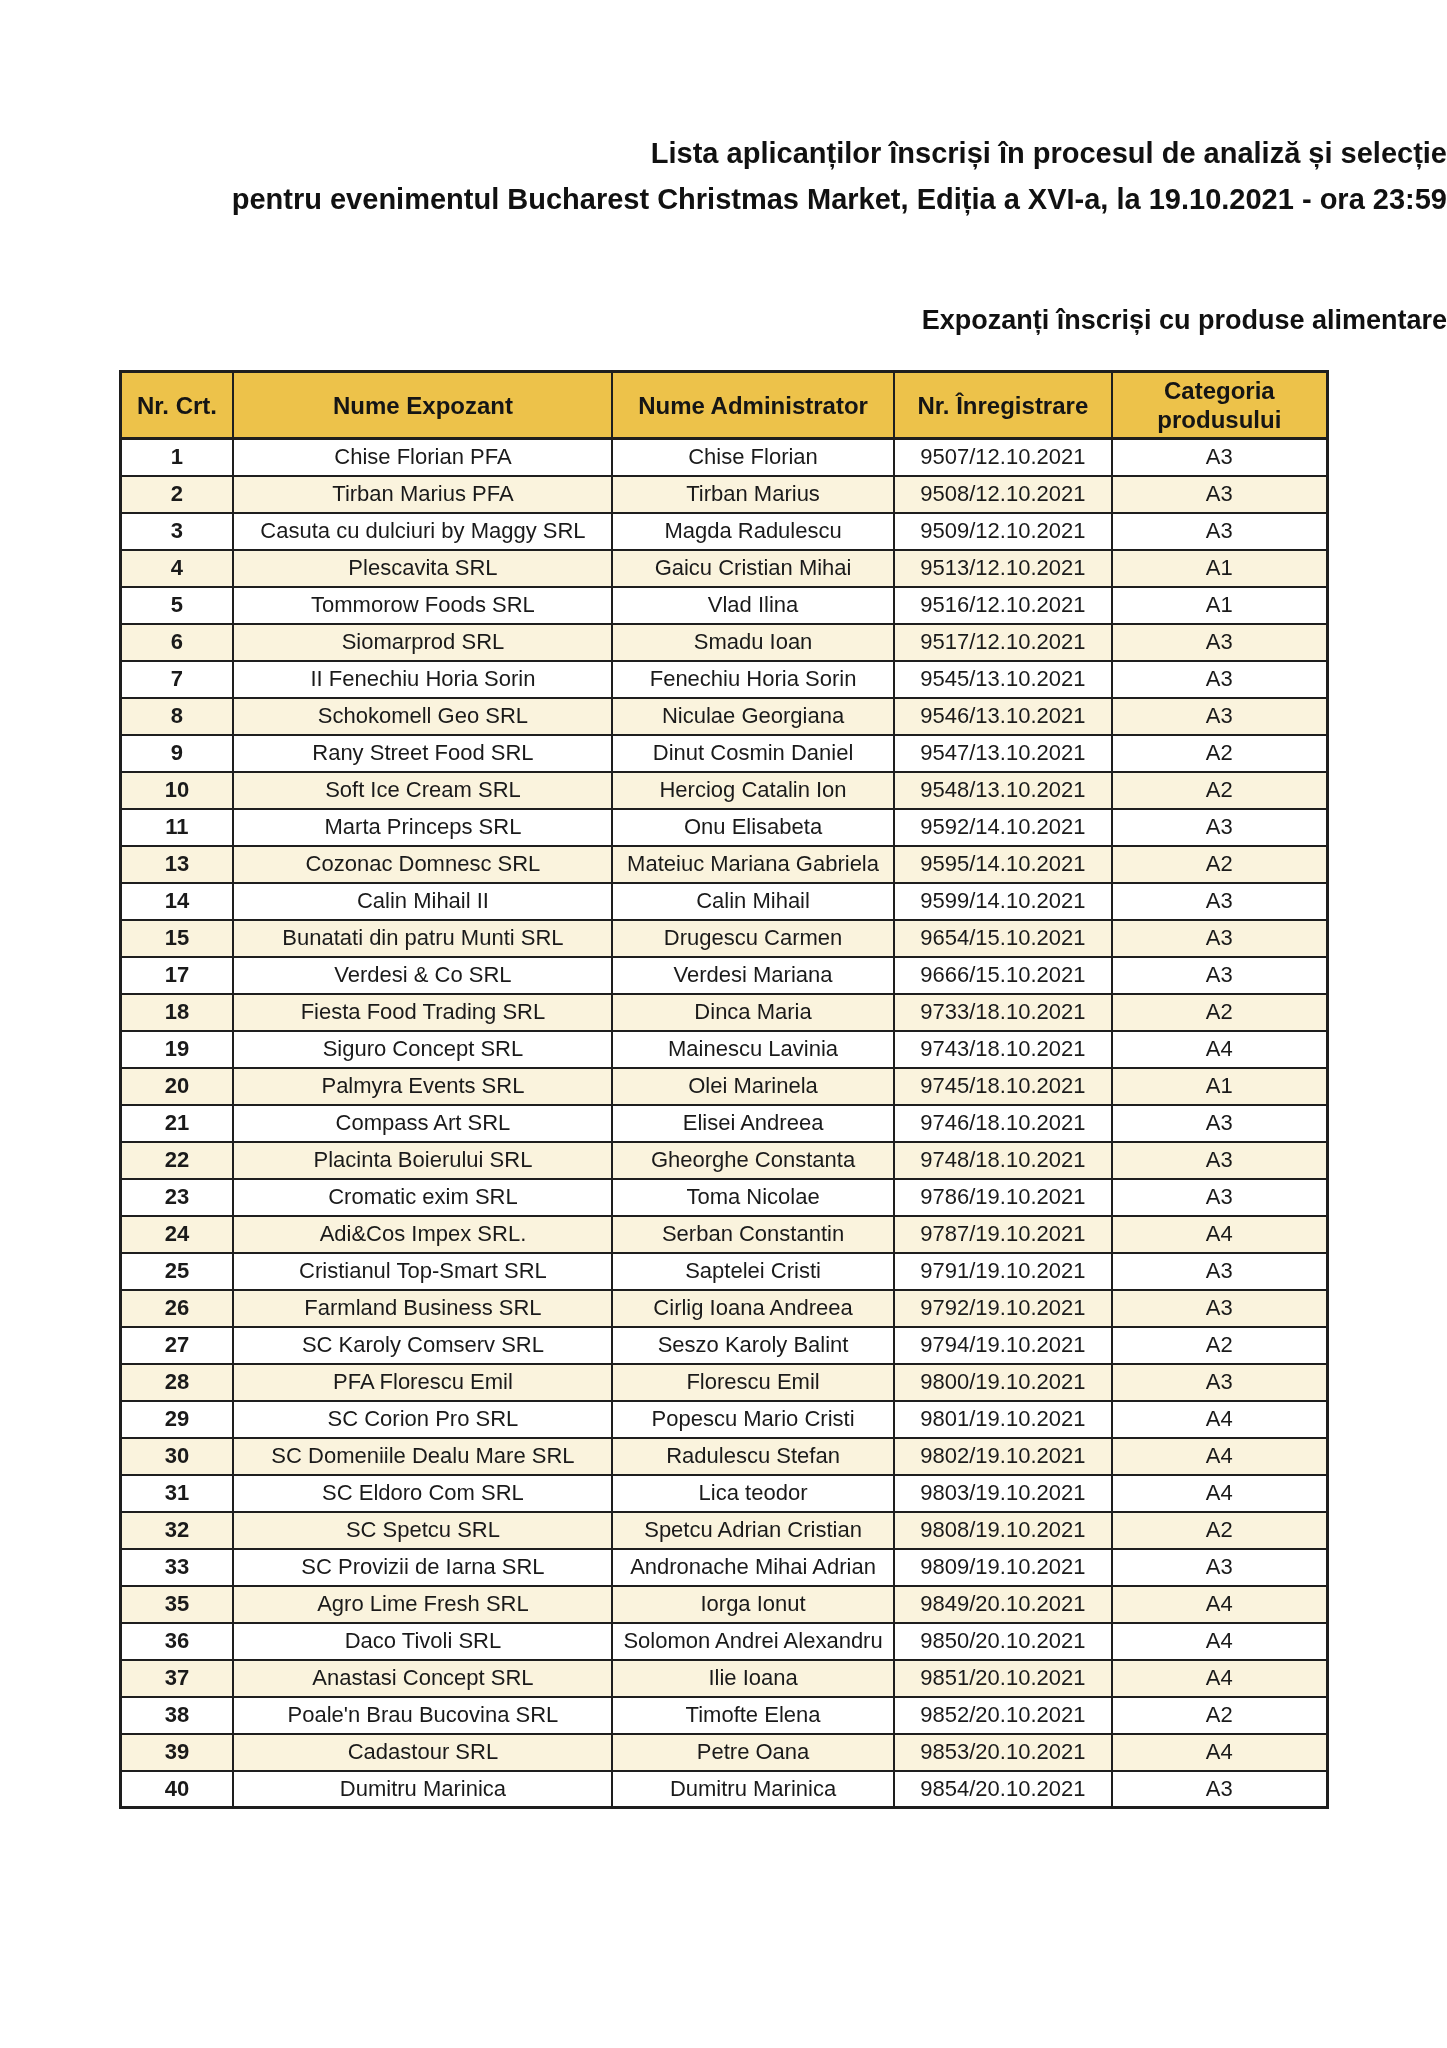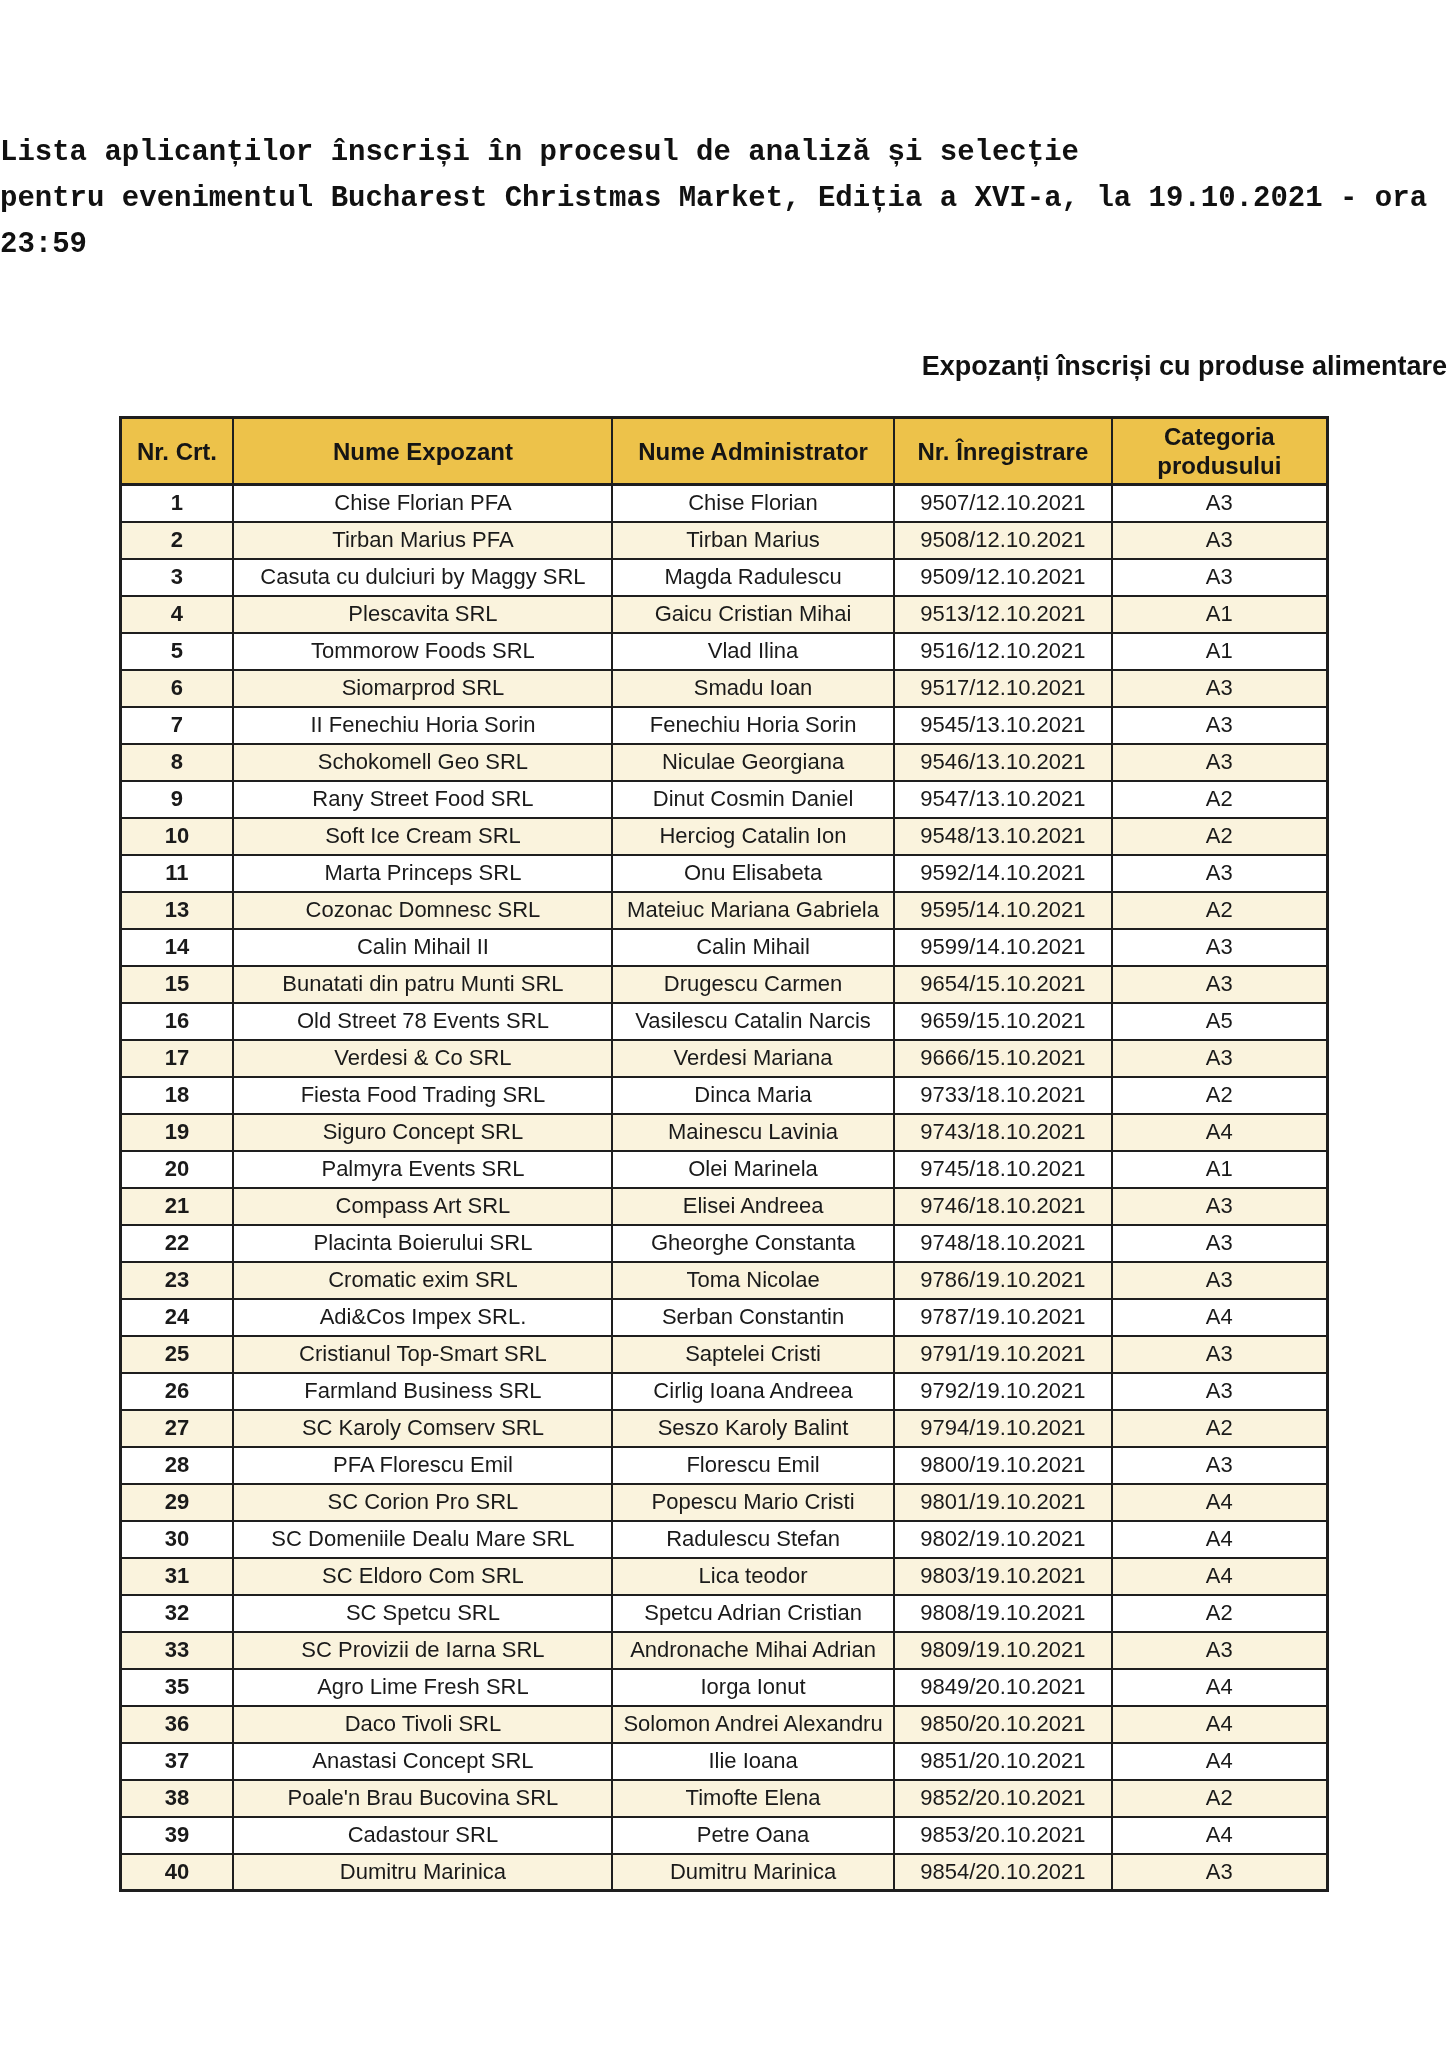--- a/index.html
+++ b/index.html
@@ -20,26 +20,25 @@
     font-family: "Liberation Sans", "DejaVu Sans", sans-serif;
     color: var(--text);
   }
   .page {
     width: 1447px;
     height: 2048px;
     padding-top: 130px;
     overflow: hidden;
   }
   .doc-title {
-    text-align: left;
+    text-align: right;
     font-weight: bold;
     font-size: 29px;
     line-height: 46px;
     color: #111;
-    font-family: Liberation Mono, monospace;
   }
   .section-title {
     margin-top: 82px;
     text-align: right;
     font-weight: bold;
     font-size: 27px;
     line-height: 32px;
     color: #111;
   }
   table.applicants {
@@ -202,27 +201,20 @@
           <td class="c4">A3</td>
         </tr>
         <tr>
           <td class="c0">15</td>
           <td class="c1">Bunatati din patru Munti SRL</td>
           <td class="c2">Drugescu Carmen</td>
           <td class="c3">9654/15.10.2021</td>
           <td class="c4">A3</td>
         </tr>
         <tr>
-          <td class="c0">16</td>
-          <td class="c1">Old Street 78 Events SRL</td>
-          <td class="c2">Vasilescu Catalin Narcis</td>
-          <td class="c3">9659/15.10.2021</td>
-          <td class="c4">A5</td>
-        </tr>
-        <tr>
           <td class="c0">17</td>
           <td class="c1">Verdesi &amp; Co SRL</td>
           <td class="c2">Verdesi Mariana</td>
           <td class="c3">9666/15.10.2021</td>
           <td class="c4">A3</td>
         </tr>
         <tr>
           <td class="c0">18</td>
           <td class="c1">Fiesta Food Trading SRL</td>
           <td class="c2">Dinca Maria</td>

